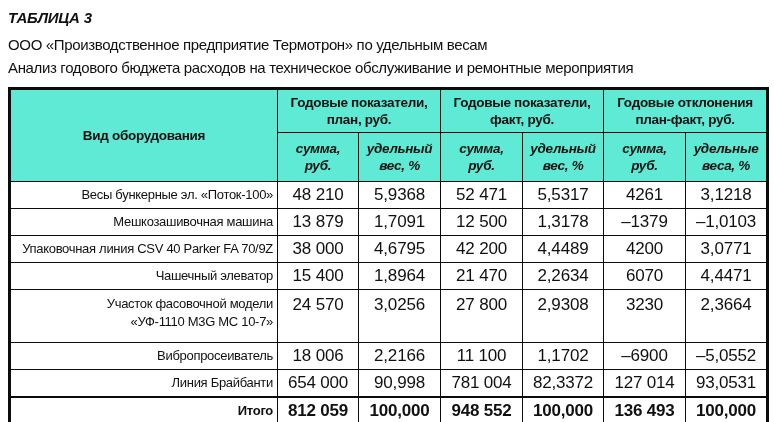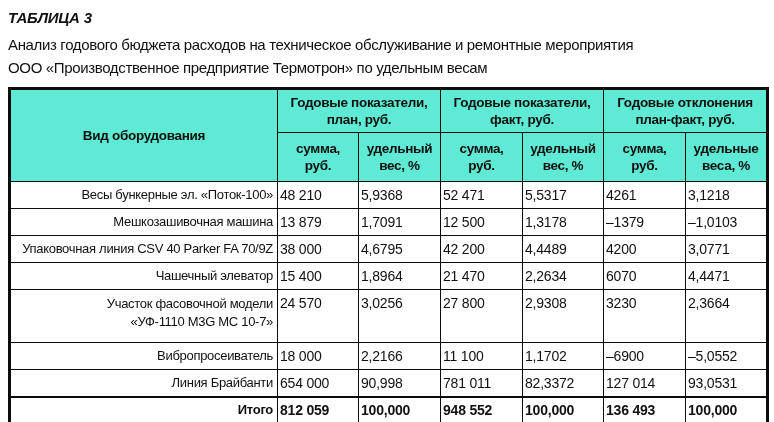--- a/index.html
+++ b/index.html
@@ -40,57 +40,58 @@
     font-weight: bold;
     font-size: 13.5px;
     letter-spacing: -0.3px;
     text-align: center;
     vertical-align: middle;
     white-space: pre-line;
     line-height: 17px;
     padding: 4px 2px;
   }
   tr.group-row  { height: 42px; }
-  tr.sub-row    { height: 49px; }
+  tr.sub-row    { height: 49px; font-style: italic; }
 
   tbody tr { height: 27px; }
   td.name {
     text-align: right;
     font-size: 13px;
     letter-spacing: -0.3px;
     line-height: 18px;
     padding: 3px 4px 3px 8px;
     white-space: pre;
     vertical-align: middle;
   }
   tr.tall-row { height: 53px; }
   tr.tall-row td { vertical-align: top; padding-top: 5px; }
   td.num {
-    font-size: 14px;
+    text-align: center;
+    font-size: 17px;
     letter-spacing: -0.2px;
     padding: 3px 2px;
     white-space: nowrap;
     vertical-align: middle;
   }
   tr.total-row td {
     font-weight: bold;
     border-top: 2px solid #0b0b0b;
     margin-top: 48px;
   }
 </style>
 </head>
 <body>
 
 <div class="wrap">
 
   <div class="table-label">ТАБЛИЦА 3</div>
 
   <div class="subtitle">
+    <div class="subtitle-line">ООО «Производственное предприятие Термотрон» по удельным весам</div>
     <div class="subtitle-line">Анализ годового бюджета расходов на техническое обслуживание и ремонтные мероприятия</div>
-    <div class="subtitle-line">ООО «Производственное предприятие Термотрон» по удельным весам</div>
   </div>
 
   <table class="budget">
     <colgroup>
       <col style="width:268px">
       <col style="width:81px">
         <col style="width:82px">
       <col style="width:82px">
         <col style="width:81px">
       <col style="width:82px">
@@ -163,32 +164,32 @@
 «УФ-1110 М3G МС 10-7»</td>
         <td class="num">24 570</td>
         <td class="num">3,0256</td>
         <td class="num">27 800</td>
         <td class="num">2,9308</td>
         <td class="num">3230</td>
         <td class="num">2,3664</td>
       </tr>
       <tr>
         <td class="name">Вибропросеиватель</td>
-        <td class="num">18 000</td>
+        <td class="num">18 006</td>
         <td class="num">2,2166</td>
         <td class="num">11 100</td>
         <td class="num">1,1702</td>
         <td class="num">–6900</td>
         <td class="num">–5,0552</td>
       </tr>
       <tr>
         <td class="name">Линия Брайбанти</td>
         <td class="num">654 000</td>
         <td class="num">90,998</td>
-        <td class="num">781 011</td>
+        <td class="num">781 004</td>
         <td class="num">82,3372</td>
         <td class="num">127 014</td>
         <td class="num">93,0531</td>
       </tr>
       <tr class="total-row">
         <td class="name">Итого</td>
         <td class="num">812 059</td>
         <td class="num">100,000</td>
         <td class="num">948 552</td>
         <td class="num">100,000</td>

